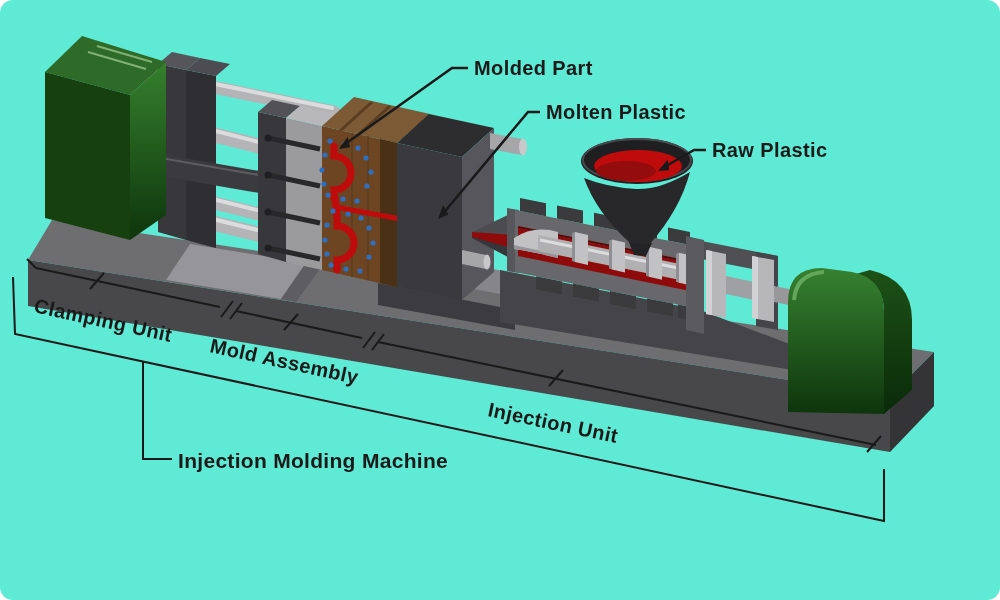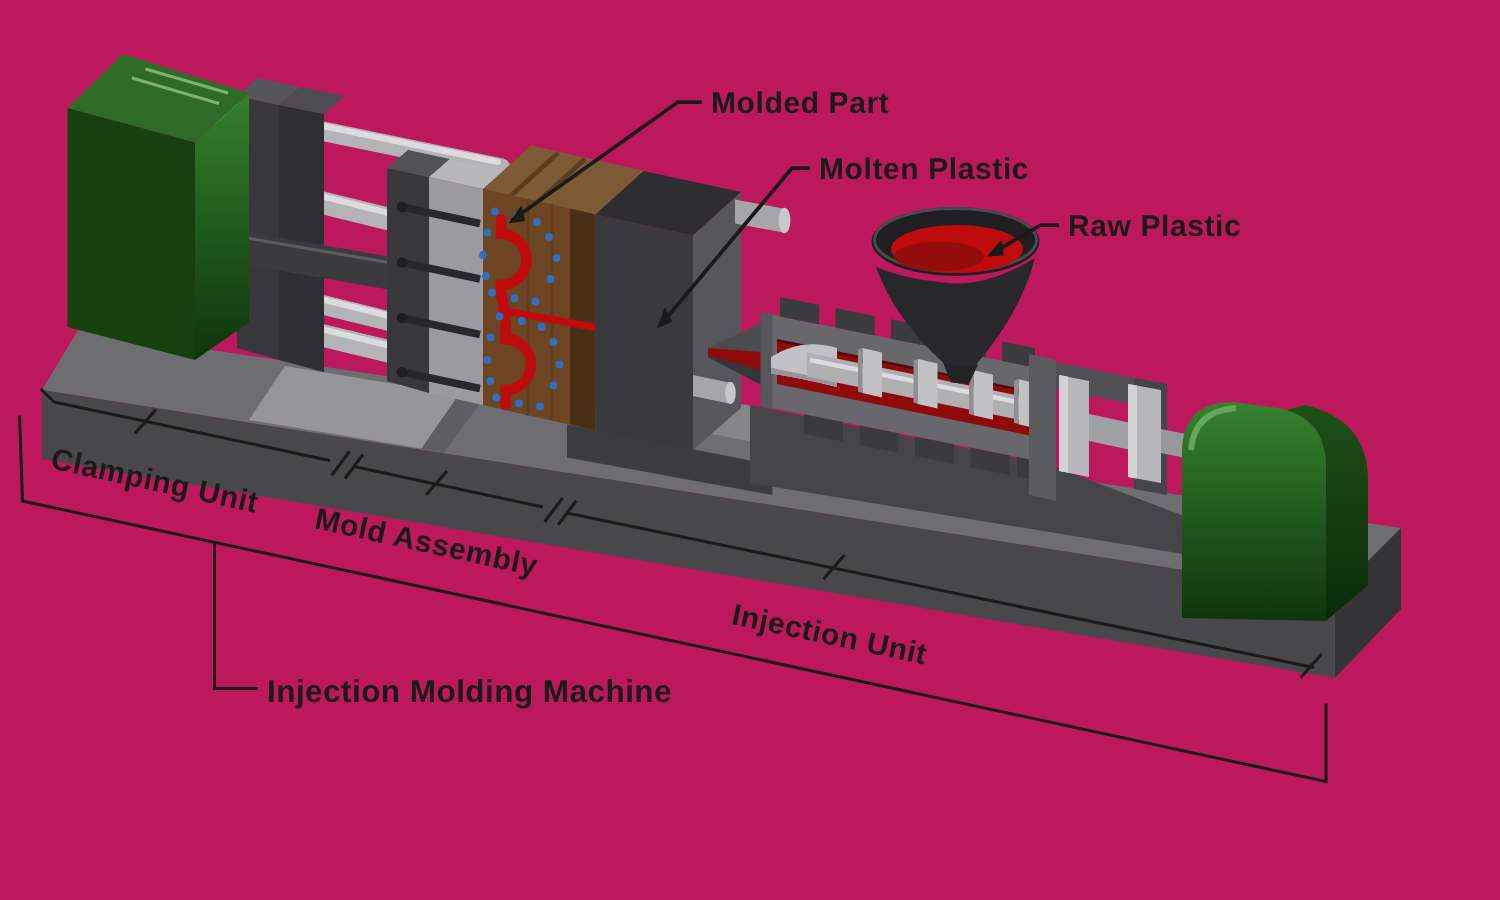--- a/index.html
+++ b/index.html
@@ -1,17 +1,17 @@
 <!DOCTYPE html>
 <html><head>
 <meta charset="utf-8">
 <style>
   html,body{margin:0;padding:0;background:#fff;}
-  .stage{position:relative;width:1000px;height:600px;background:#be185d;overflow:hidden;
-         font-family:"Liberation Sans",sans-serif;}
+  .stage{position:relative;width:1000px;height:600px;background:#5eead4;overflow:hidden;
+         font-family:"Liberation Sans",sans-serif;border-radius:13px;}
   svg{display:block;width:1000px;height:600px;}
   .lbl{font:bold 20px "Liberation Sans",sans-serif;letter-spacing:.4px;}
   .lbl-lg{font:bold 21px "Liberation Sans",sans-serif;letter-spacing:.3px;}
 </style>
 </head>
 <body>
 
 <div class="stage">
 <svg viewBox="0 0 1000 600">
   <defs>

